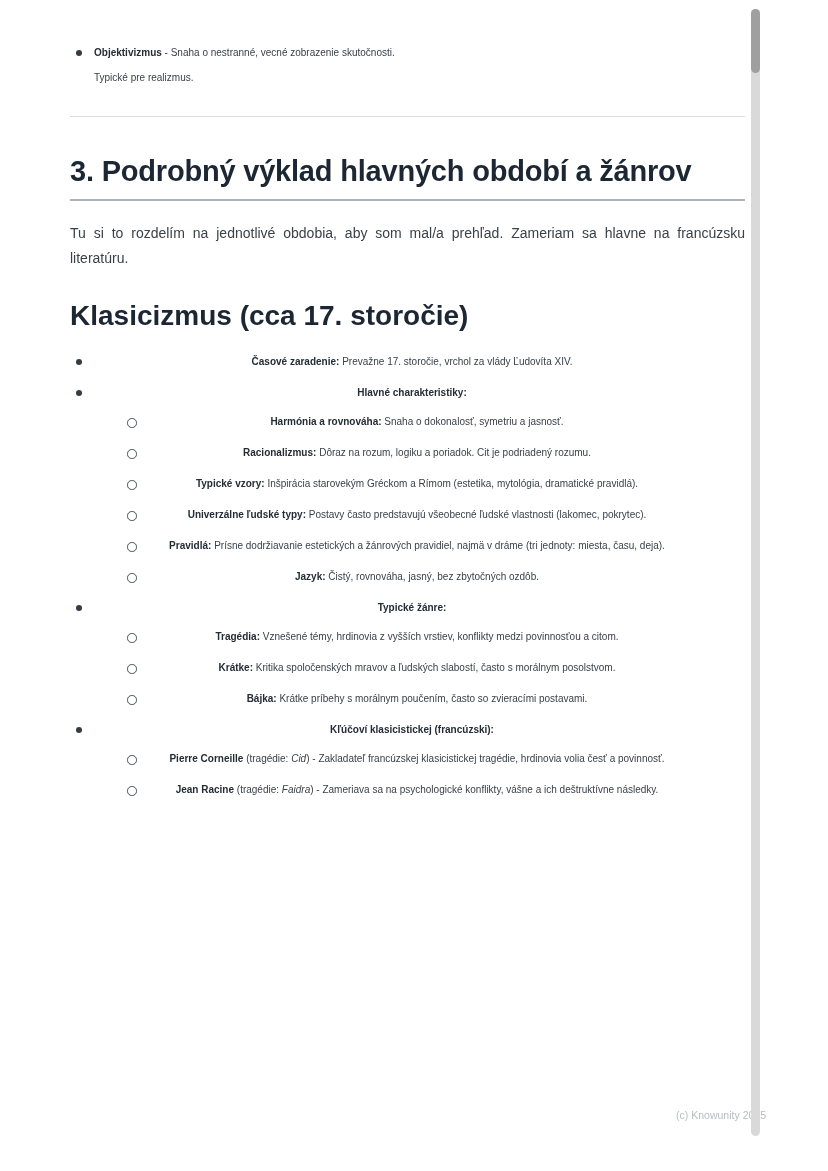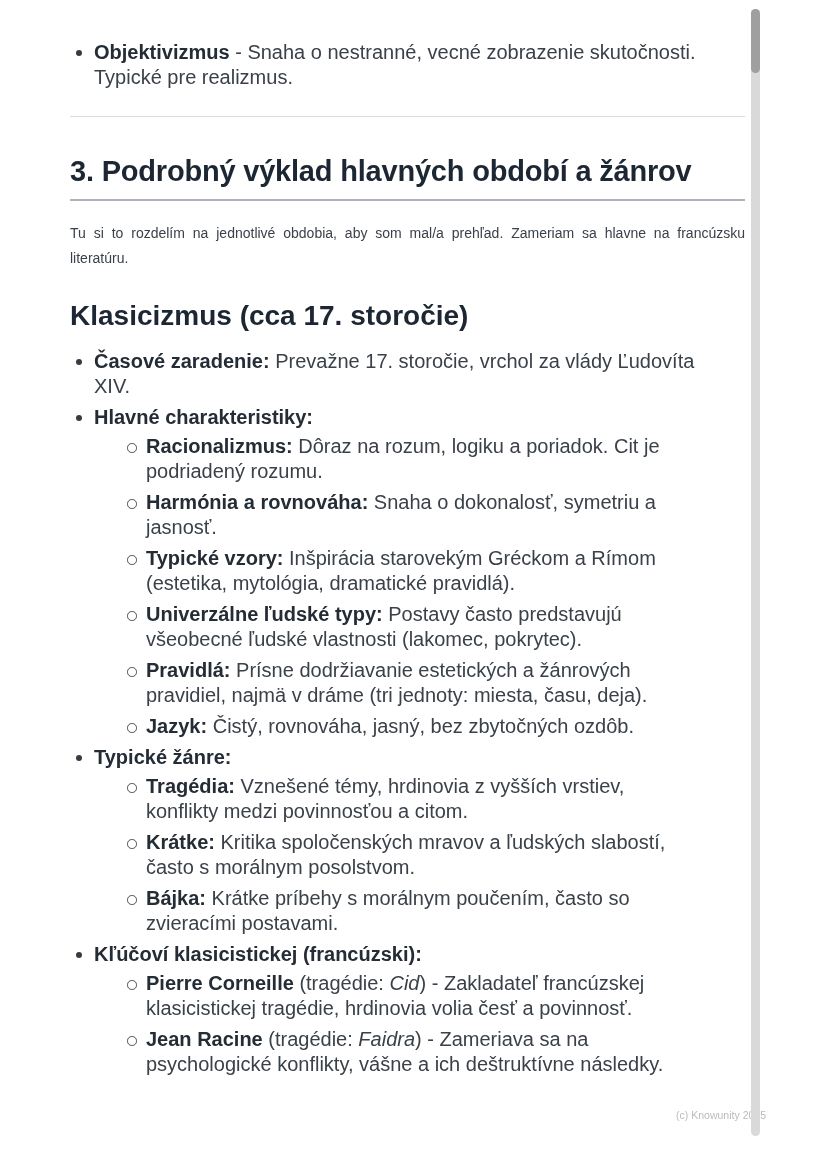--- a/index.html
+++ b/index.html
@@ -7,21 +7,21 @@
   body {
     font-family:"Liberation Sans","DejaVu Sans",sans-serif;
     color:#3a4149;
     position:relative;
     overflow:hidden;
   }
   .page { padding:40px 83px 0 70px; }
 
   .top-list, .main-list, .sub-list { list-style:none; }
 
-  li { position:relative; padding-left:24px; font-size:20px; line-height:25px; }
+  li { position:relative; padding-left:24px; font-size:10px; line-height:25px; }
   li.l1::before {
     content:""; position:absolute; left:6px; top:9.5px;
     width:6px; height:6px; border-radius:50%; background:#343b42;
   }
   li.l2::before {
     content:""; position:absolute; left:5px; top:9px;
     width:7.5px; height:7.5px; border-radius:50%;
     border:1.5px solid #474e55; background:#fff;
   }
 
@@ -33,21 +33,21 @@
   h1 {
     font-size:29px; line-height:39px; font-weight:700;
     color:#1d2733; margin-top:35px; letter-spacing:-0.2px;
     padding-right:10px;
   }
   h2 { font-size:28px; line-height:26px; font-weight:700; color:#1d2733; margin-top:32px; }
 
   p.intro { margin-top:20px; font-size:14px; line-height:25px; text-align:justify; }
 
   ul.main-list { margin-top:20px; }
-  ul.main-list > li { margin-bottom:6px; max-width:660px; }
+  ul.main-list > li { margin-bottom:6px; max-width:660px;text-align:center; }
   ul.sub-list { margin:4px 0 0 28px; }
   ul.sub-list > li { margin-bottom:6px; max-width:566px; }
 
   .footer {
     position:absolute; right:62px; bottom:50px;
     font-size:10.5px; color:#b9bcbe;
   }
 
   .scrollbar-track {
     position:absolute; left:751px; top:9px;
@@ -87,26 +87,26 @@
 
     <li class="l1">
       <b>Časové zaradenie:</b>
       <span>Prevažne 17. storočie, vrchol za vlády Ľudovíta XIV.</span>
     </li>
 
     <li class="l1">
       <b>Hlavné charakteristiky:</b>
       <ul class="sub-list">
         <li class="l2">
+          <b>Harmónia a rovnováha:</b>
+          <span>Snaha o dokonalosť, symetriu a jasnosť.</span>
+        </li>
+        <li class="l2">
           <b>Racionalizmus:</b>
           <span>Dôraz na rozum, logiku a poriadok. Cit je podriadený rozumu.</span>
-        </li>
-        <li class="l2">
-          <b>Harmónia a rovnováha:</b>
-          <span>Snaha o dokonalosť, symetriu a jasnosť.</span>
         </li>
         <li class="l2">
           <b>Typické vzory:</b>
           <span>Inšpirácia starovekým Gréckom a Rímom (estetika, mytológia, dramatické pravidlá).</span>
         </li>
         <li class="l2">
           <b>Univerzálne ľudské typy:</b>
           <span>Postavy často predstavujú všeobecné ľudské vlastnosti (lakomec, pokrytec).</span>
         </li>
         <li class="l2">

